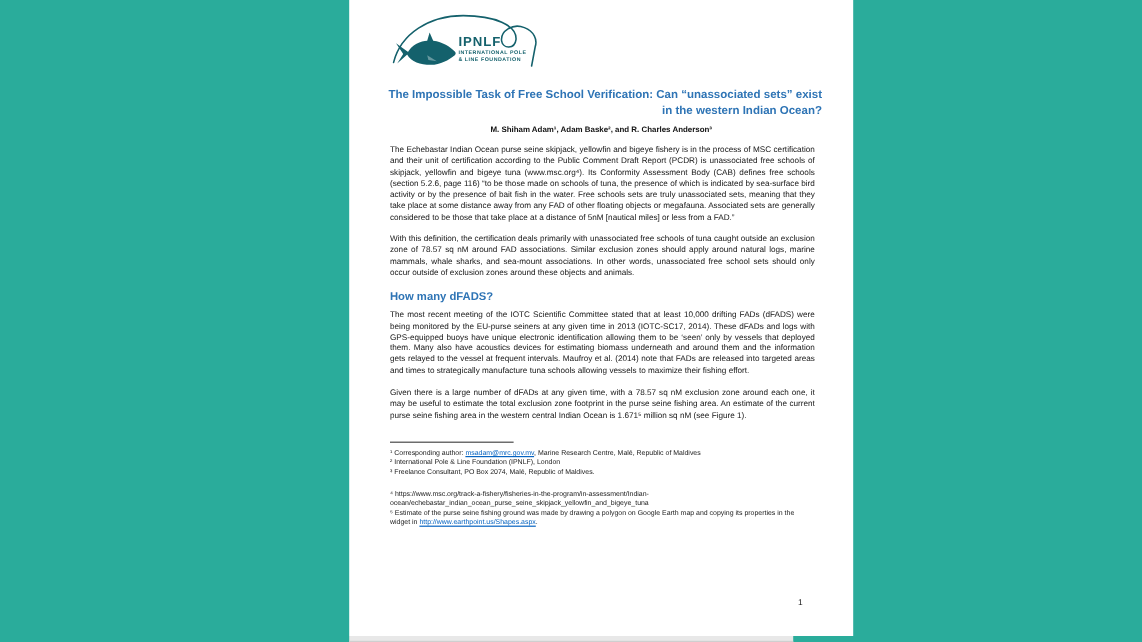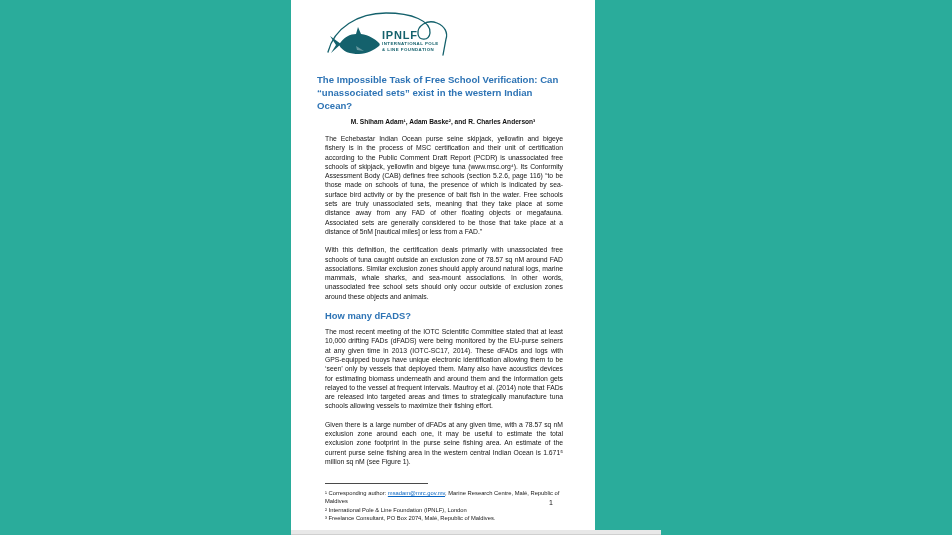--- a/index.html
+++ b/index.html
@@ -7,21 +7,21 @@
     width: 952px; height: 535px;
     font-family: "Liberation Sans", sans-serif;
     overflow: hidden;
   }
   .stage {
     position: relative; width: 952px; height: 535px;
     background: #2aac9b;
   }
   .page {
     position: absolute; left: 291px; top: 0;
-    width: 304px; height: 530px;
+    width: 420px; height: 530px;
     background: #ffffff;
     overflow: hidden;
   }
   .page-bottom-strip {
     position: absolute; left: 291px; top: 530px;
     width: 370px; height: 5px;
     background: #e8e8e8;
     border-bottom: 1px solid #cfcfcf;
     box-sizing: border-box;
   }
@@ -41,21 +41,21 @@
   }
   .logo-org {
     font-size: 4.4px; letter-spacing: 0.45px; line-height: 5.6px;
     font-weight: bold;
   }
   
   .title {
     margin: 0 26px 4px;
     padding-top: 73px;
     font-size: 9.6px; line-height: 13px;
-    font-weight: bold; text-align: left;
+    font-weight: bold; text-align: right;
     color: #2e74b5;
   }
   .authors {
     margin-top: 6px;
     text-align: center;
     font-size: 6.6px; font-weight: bold; color: #111;
   }
   
   .body {
     margin: 9px 32px 0 34px;

